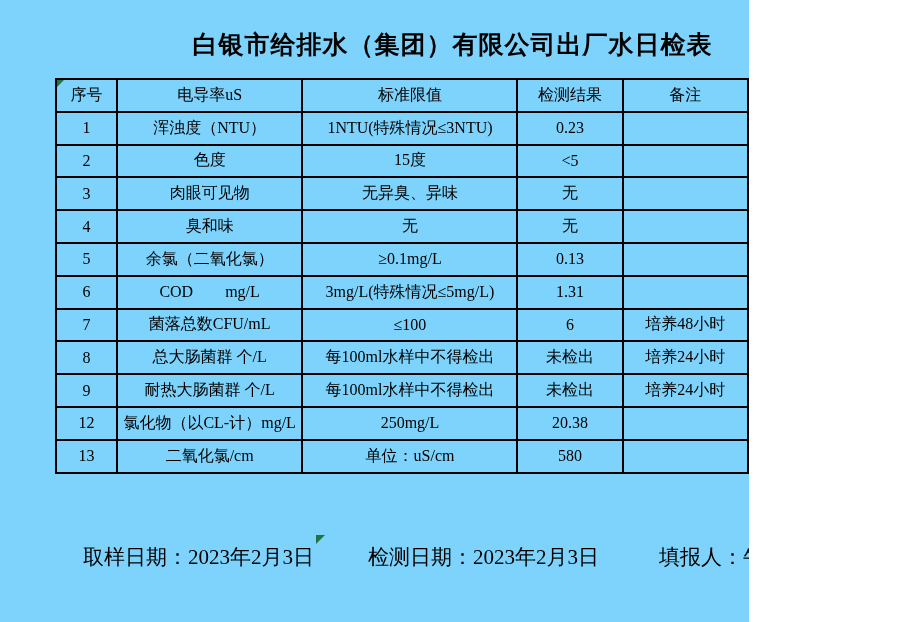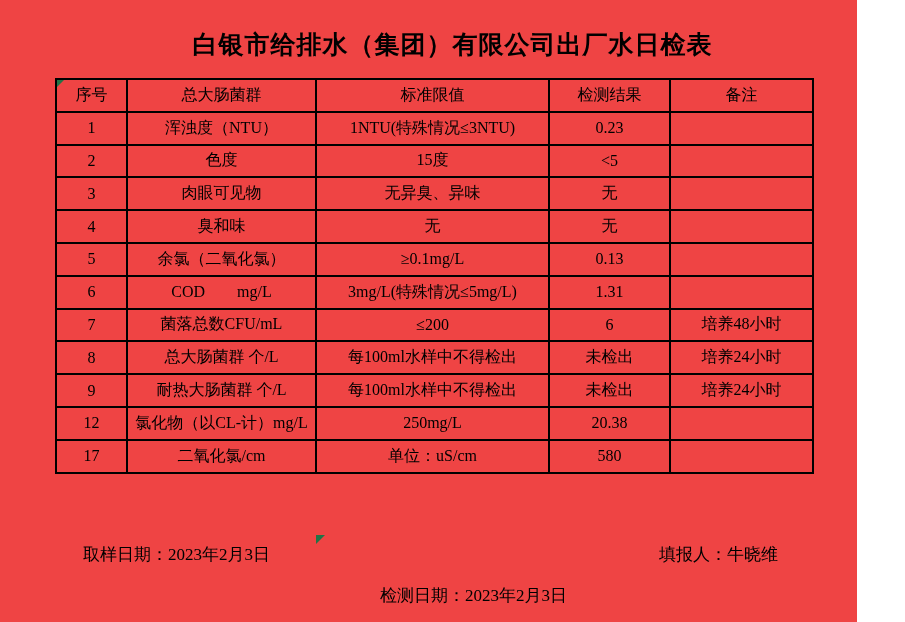--- a/index.html
+++ b/index.html
@@ -2,23 +2,23 @@
 <html><head>
 <meta charset="utf-8">
 <style>
   html, body {
     margin: 0;
     padding: 0;
     background: #ffffff;
   }
   .page {
     position: relative;
-    width: 857px;
+    width: 749px;
     height: 622px;
-    background: #ef4444;
+    background: #7dd3fc;
     font-family: "Liberation Serif", "DejaVu Serif", serif;
     color: #000000;
     overflow: hidden;
   }
   .doc-title {
     position: absolute;
     top: 28px;
     left: 0;
     width: 905px;
     text-align: center;
@@ -53,26 +53,26 @@
   .col-standard { width: 233px; }
   .col-result   { width: 121px; }
   .col-remark   { width: 143px; }
 
   .footer-line {
     position: absolute;
     top: 543px;
     left: 0;
     width: 905px;
     height: 22px;
-    font-size: 17px;
+    font-size: 21px;
     white-space: nowrap;
   }
   .footer-item { position: absolute; top: 0; }
   .footer-sampling { left: 83px; }
-  .footer-testdate { left: 380px; margin-top: 41px; }
+  .footer-testdate { left: 368px; }
   .footer-reporter { left: 659px; }
 
   .tri-corner {
     position: absolute;
     left: 57px;
     top: 80px;
     width: 0;
     height: 0;
     border-top: 7px solid #217346;
     border-right: 7px solid transparent;
@@ -99,21 +99,21 @@
       <colgroup>
         <col class="col-no">
           <col class="col-item">
           <col class="col-standard">
           <col class="col-result">
           <col class="col-remark">
       </colgroup>
       <thead>
         <tr>
           <th>序号</th>
-          <th>总大肠菌群</th>
+          <th>电导率uS</th>
           <th>标准限值</th>
           <th>检测结果</th>
           <th>备注</th>
         </tr>
       </thead>
       <tbody>
         <tr>
           <td>1</td>
           <td>浑浊度（NTU）</td>
           <td>1NTU(特殊情况≤3NTU)</td>
@@ -151,21 +151,21 @@
         <tr>
           <td>6</td>
           <td>COD        mg/L</td>
           <td>3mg/L(特殊情况≤5mg/L)</td>
           <td>1.31</td>
           <td></td>
         </tr>
         <tr>
           <td>7</td>
           <td>菌落总数CFU/mL</td>
-          <td>≤200</td>
+          <td>≤100</td>
           <td>6</td>
           <td>培养48小时</td>
         </tr>
         <tr>
           <td>8</td>
           <td>总大肠菌群 个/L</td>
           <td>每100ml水样中不得检出</td>
           <td>未检出</td>
           <td>培养24小时</td>
         </tr>
@@ -177,21 +177,21 @@
           <td>培养24小时</td>
         </tr>
         <tr>
           <td>12</td>
           <td>氯化物（以CL-计）mg/L</td>
           <td>250mg/L</td>
           <td>20.38</td>
           <td></td>
         </tr>
         <tr>
-          <td>17</td>
+          <td>13</td>
           <td>二氧化氯/cm</td>
           <td>单位：uS/cm</td>
           <td>580</td>
           <td></td>
         </tr>
       </tbody>
     </table>
   </div>
 
   <div class="tri-corner"></div>

